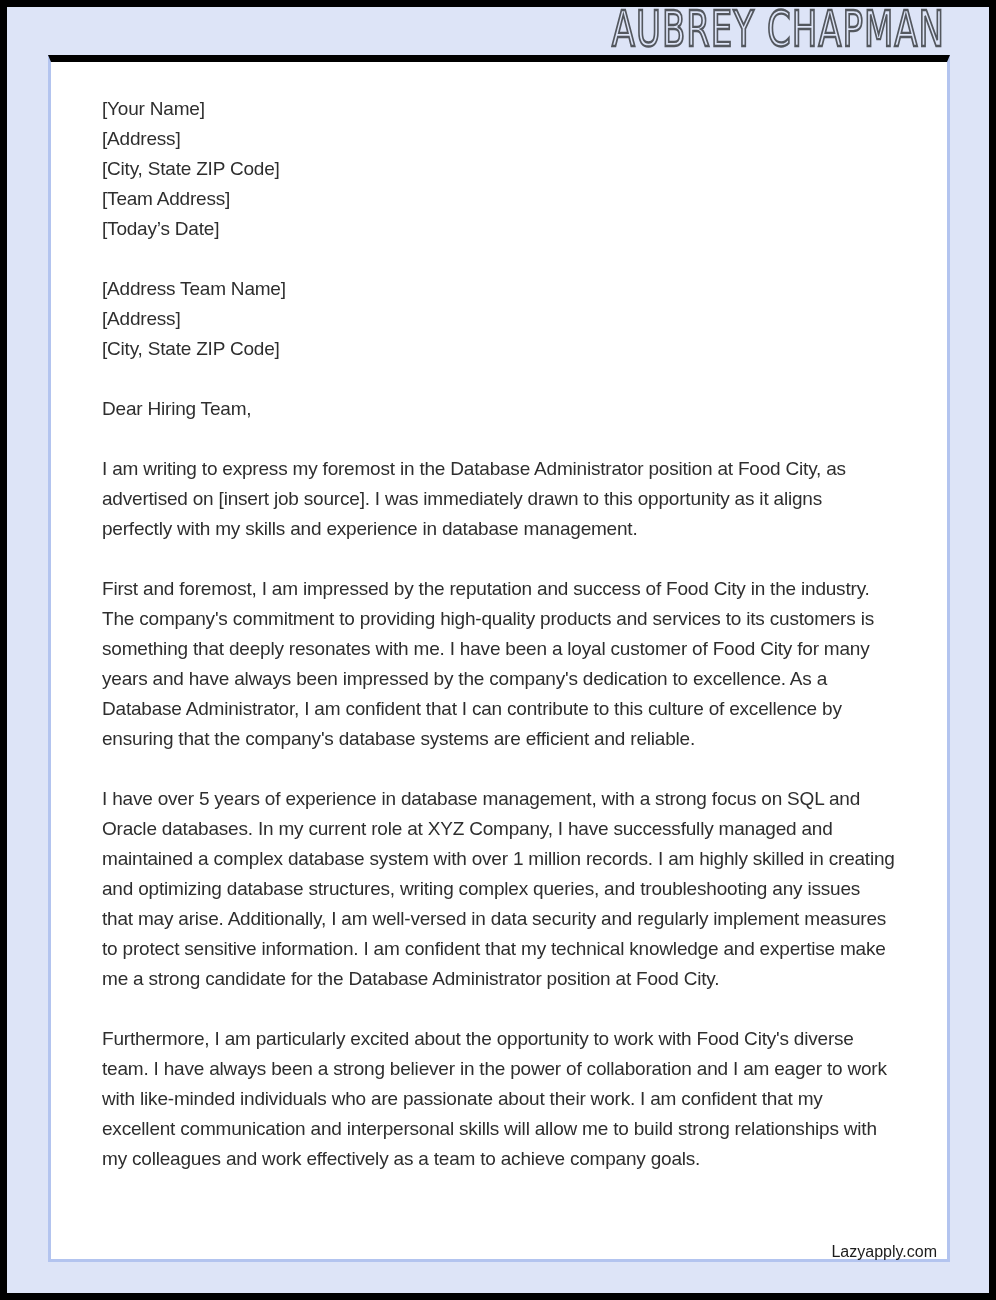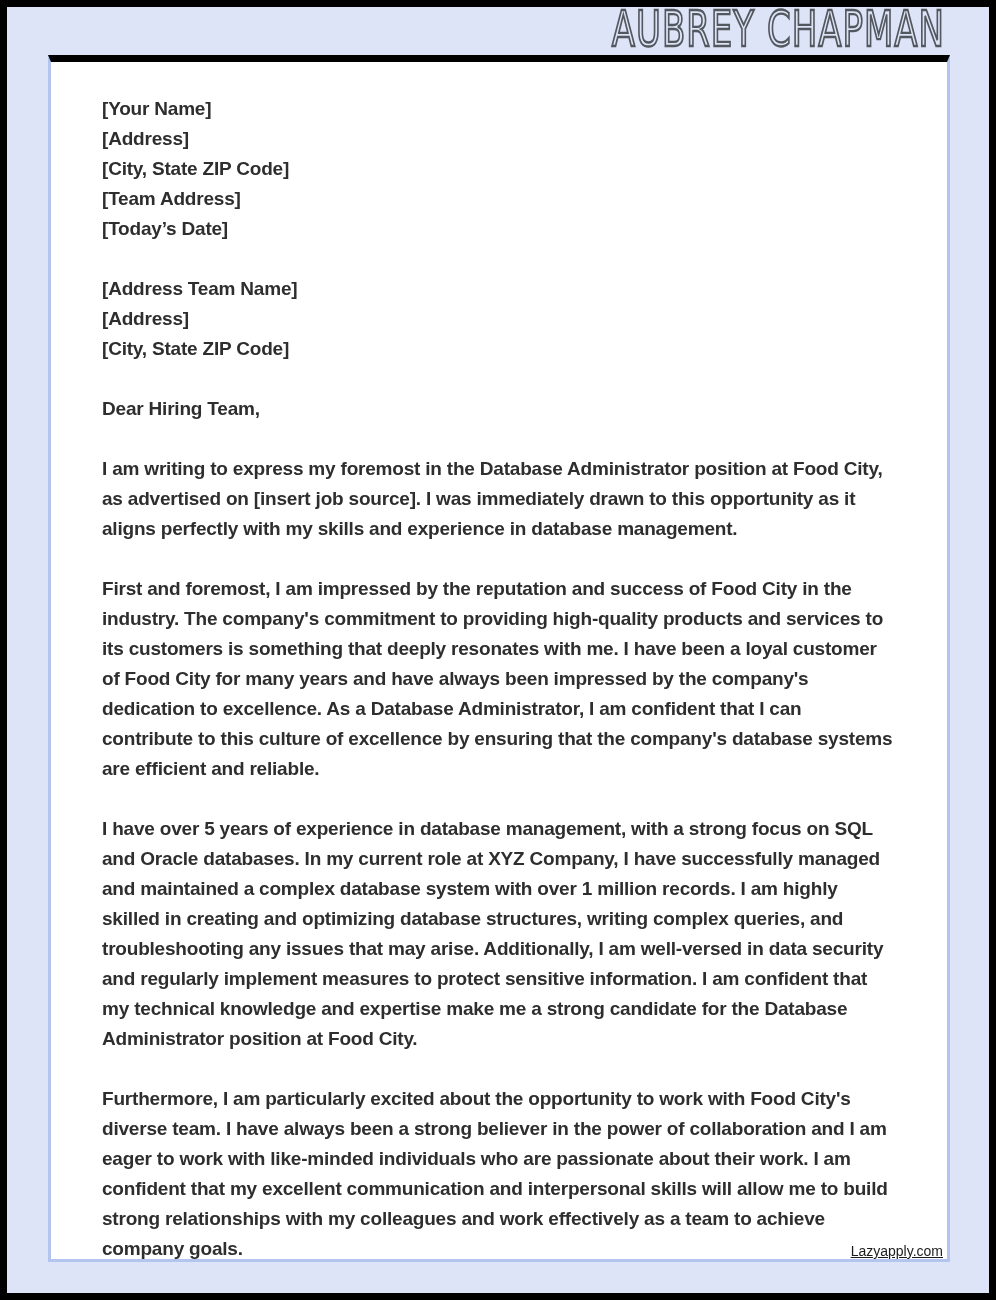--- a/index.html
+++ b/index.html
@@ -53,34 +53,31 @@
     font-size: 19px;
     line-height: 30px;
     letter-spacing: -0.2px;
     color: var(--text, #2e2e2e);
   }
   .block {
     margin: 0 0 30px 0;
   }
   .block div {
     line-height: 30px;
-    font-weight: bold;
   }
   .salutation, .para {
     margin: 0 0 30px 0;
-    font-weight: bold;
   }
   .watermark {
     position: absolute;
-    right: 4px;
+    right: 10px;
     bottom: 0px;
-    font-size: 14px;
+    font-size: 16px;
     line-height: 15px;
     color: var(--watermark-text, #1c1c1c);
-    text-decoration: underline;
   }
 </style>
 </head>
 <body>
 
 <div class="canvas">
 
   <div class="header-name">AUBREY CHAPMAN</div>
 
   <div class="page">

